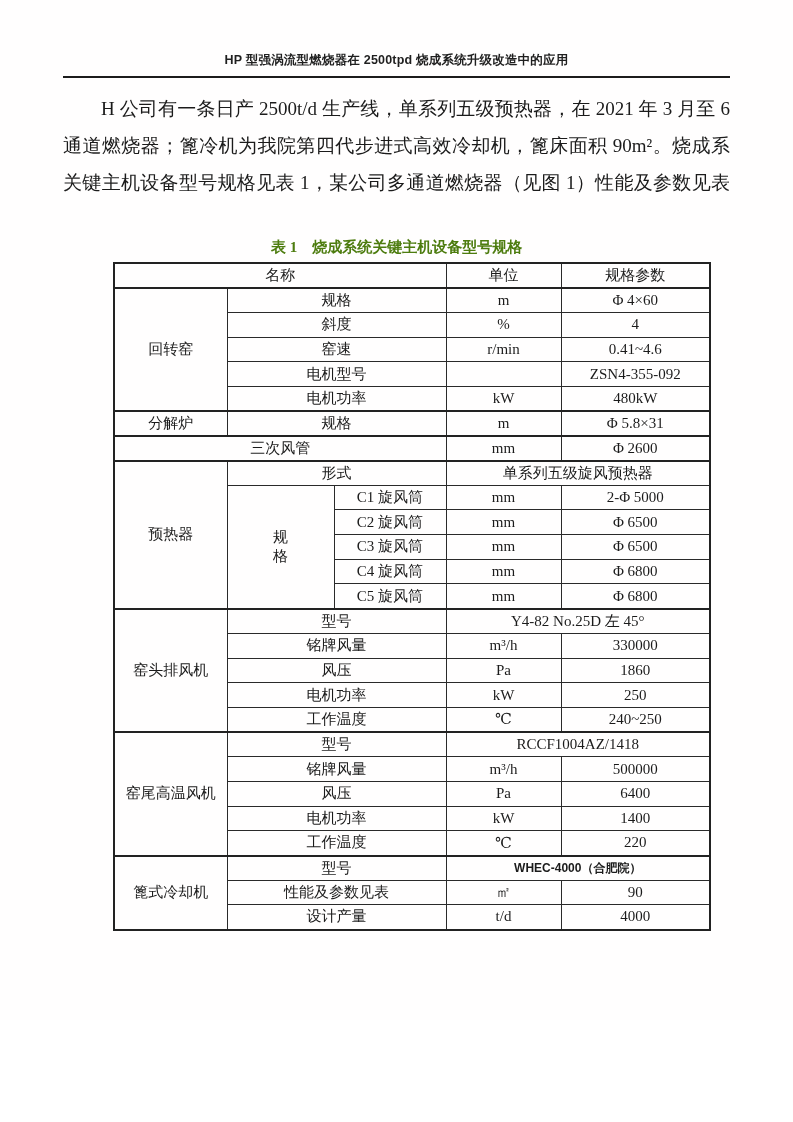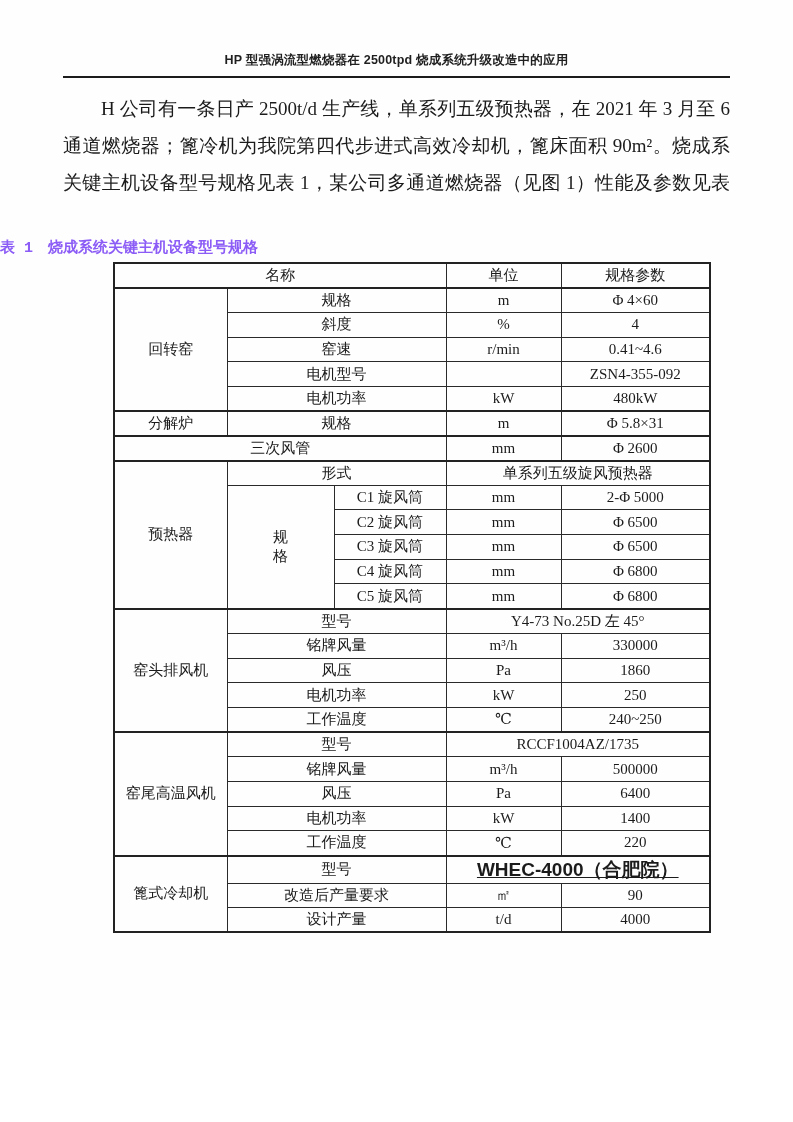--- a/index.html
+++ b/index.html
@@ -35,22 +35,23 @@
     font-size: 19px;
     text-align: justify; text-align-last: justify;
     overflow: hidden; white-space: nowrap;
     white-space: normal;
   }
   .para-line.indent { text-indent: 2em; }
 
   
   .table-title {
     position: absolute; top: 238px; left: 0; right: 0;
-    font-family: Liberation Mono, monospace;
-    font-size: 15px; font-weight: 700; color: #8b5cf6;
+    text-align: center;
+    font-family: Liberation Serif, serif;
+    font-size: 15px; font-weight: 700; color: #4d7c0f;
     white-space: pre;
   }
   .spec-table-wrap { position: absolute; top: 262px; left: 97px; margin-left: 16px; }
   table.spec {
     border-collapse: collapse; table-layout: fixed;
     width: 596px;
     border: 2px solid #222;
   }
   table.spec td, table.spec th {
     border: 1px solid #2a2a2a;
@@ -58,21 +59,21 @@
     font-weight: normal;
     font-size: 15px;
     padding: 0 3px;
     overflow: hidden;
   }
   table.spec tr { height: 24.7px; }
   table.spec tr.sec td, table.spec tr.sec th { border-top: 2px solid #222; }
   table.spec td.pre { white-space: pre-line; line-height: 1.25; }
   table.spec td.bold-sans {
     font-family: "Liberation Sans", "DejaVu Sans", sans-serif;
-    font-weight: 700; font-size: 19px; text-decoration: underline;
+    font-weight: 700; font-size: 12px;
   }
 
   
   .footer-rule { position: absolute; top: 1048px; left: 59px; width: 673px; height: 8px; }
   .footer-page {
     position: absolute; top: 1058px; left: 0; right: 0;
     text-align: center;
     font-family: Liberation Sans, sans-serif;
     font-size: 11.5px; color: #111;
   }
@@ -178,21 +179,21 @@
             <td>Φ 6800</td>
           </tr>
           <tr>
             <td>C5 旋风筒</td>
             <td>mm</td>
             <td>Φ 6800</td>
           </tr>
           <tr class="sec">
             <td rowspan="5">窑头排风机</td>
             <td colspan="2">型号</td>
-            <td colspan="2">Y4-73 No.25D 左 45°</td>
+            <td colspan="2">Y4-82 No.25D 左 45°</td>
           </tr>
           <tr>
             <td colspan="2">铭牌风量</td>
             <td>m³/h</td>
             <td>330000</td>
           </tr>
           <tr>
             <td colspan="2">风压</td>
             <td>Pa</td>
             <td>1860</td>
@@ -203,21 +204,21 @@
             <td>250</td>
           </tr>
           <tr>
             <td colspan="2">工作温度</td>
             <td>℃</td>
             <td>240~250</td>
           </tr>
           <tr class="sec">
             <td rowspan="5">窑尾高温风机</td>
             <td colspan="2">型号</td>
-            <td colspan="2">RCCF1004AZ/1735</td>
+            <td colspan="2">RCCF1004AZ/1418</td>
           </tr>
           <tr>
             <td colspan="2">铭牌风量</td>
             <td>m³/h</td>
             <td>500000</td>
           </tr>
           <tr>
             <td colspan="2">风压</td>
             <td>Pa</td>
             <td>6400</td>
@@ -231,21 +232,21 @@
             <td colspan="2">工作温度</td>
             <td>℃</td>
             <td>220</td>
           </tr>
           <tr class="sec">
             <td rowspan="3">篦式冷却机</td>
             <td colspan="2">型号</td>
             <td colspan="2" class="bold-sans">WHEC-4000（合肥院）</td>
           </tr>
           <tr>
-            <td colspan="2">改造后产量要求</td>
+            <td colspan="2">性能及参数见表</td>
             <td>㎡</td>
             <td>90</td>
           </tr>
           <tr>
             <td colspan="2">设计产量</td>
             <td>t/d</td>
             <td>4000</td>
           </tr>
         </tbody>
     </table>

